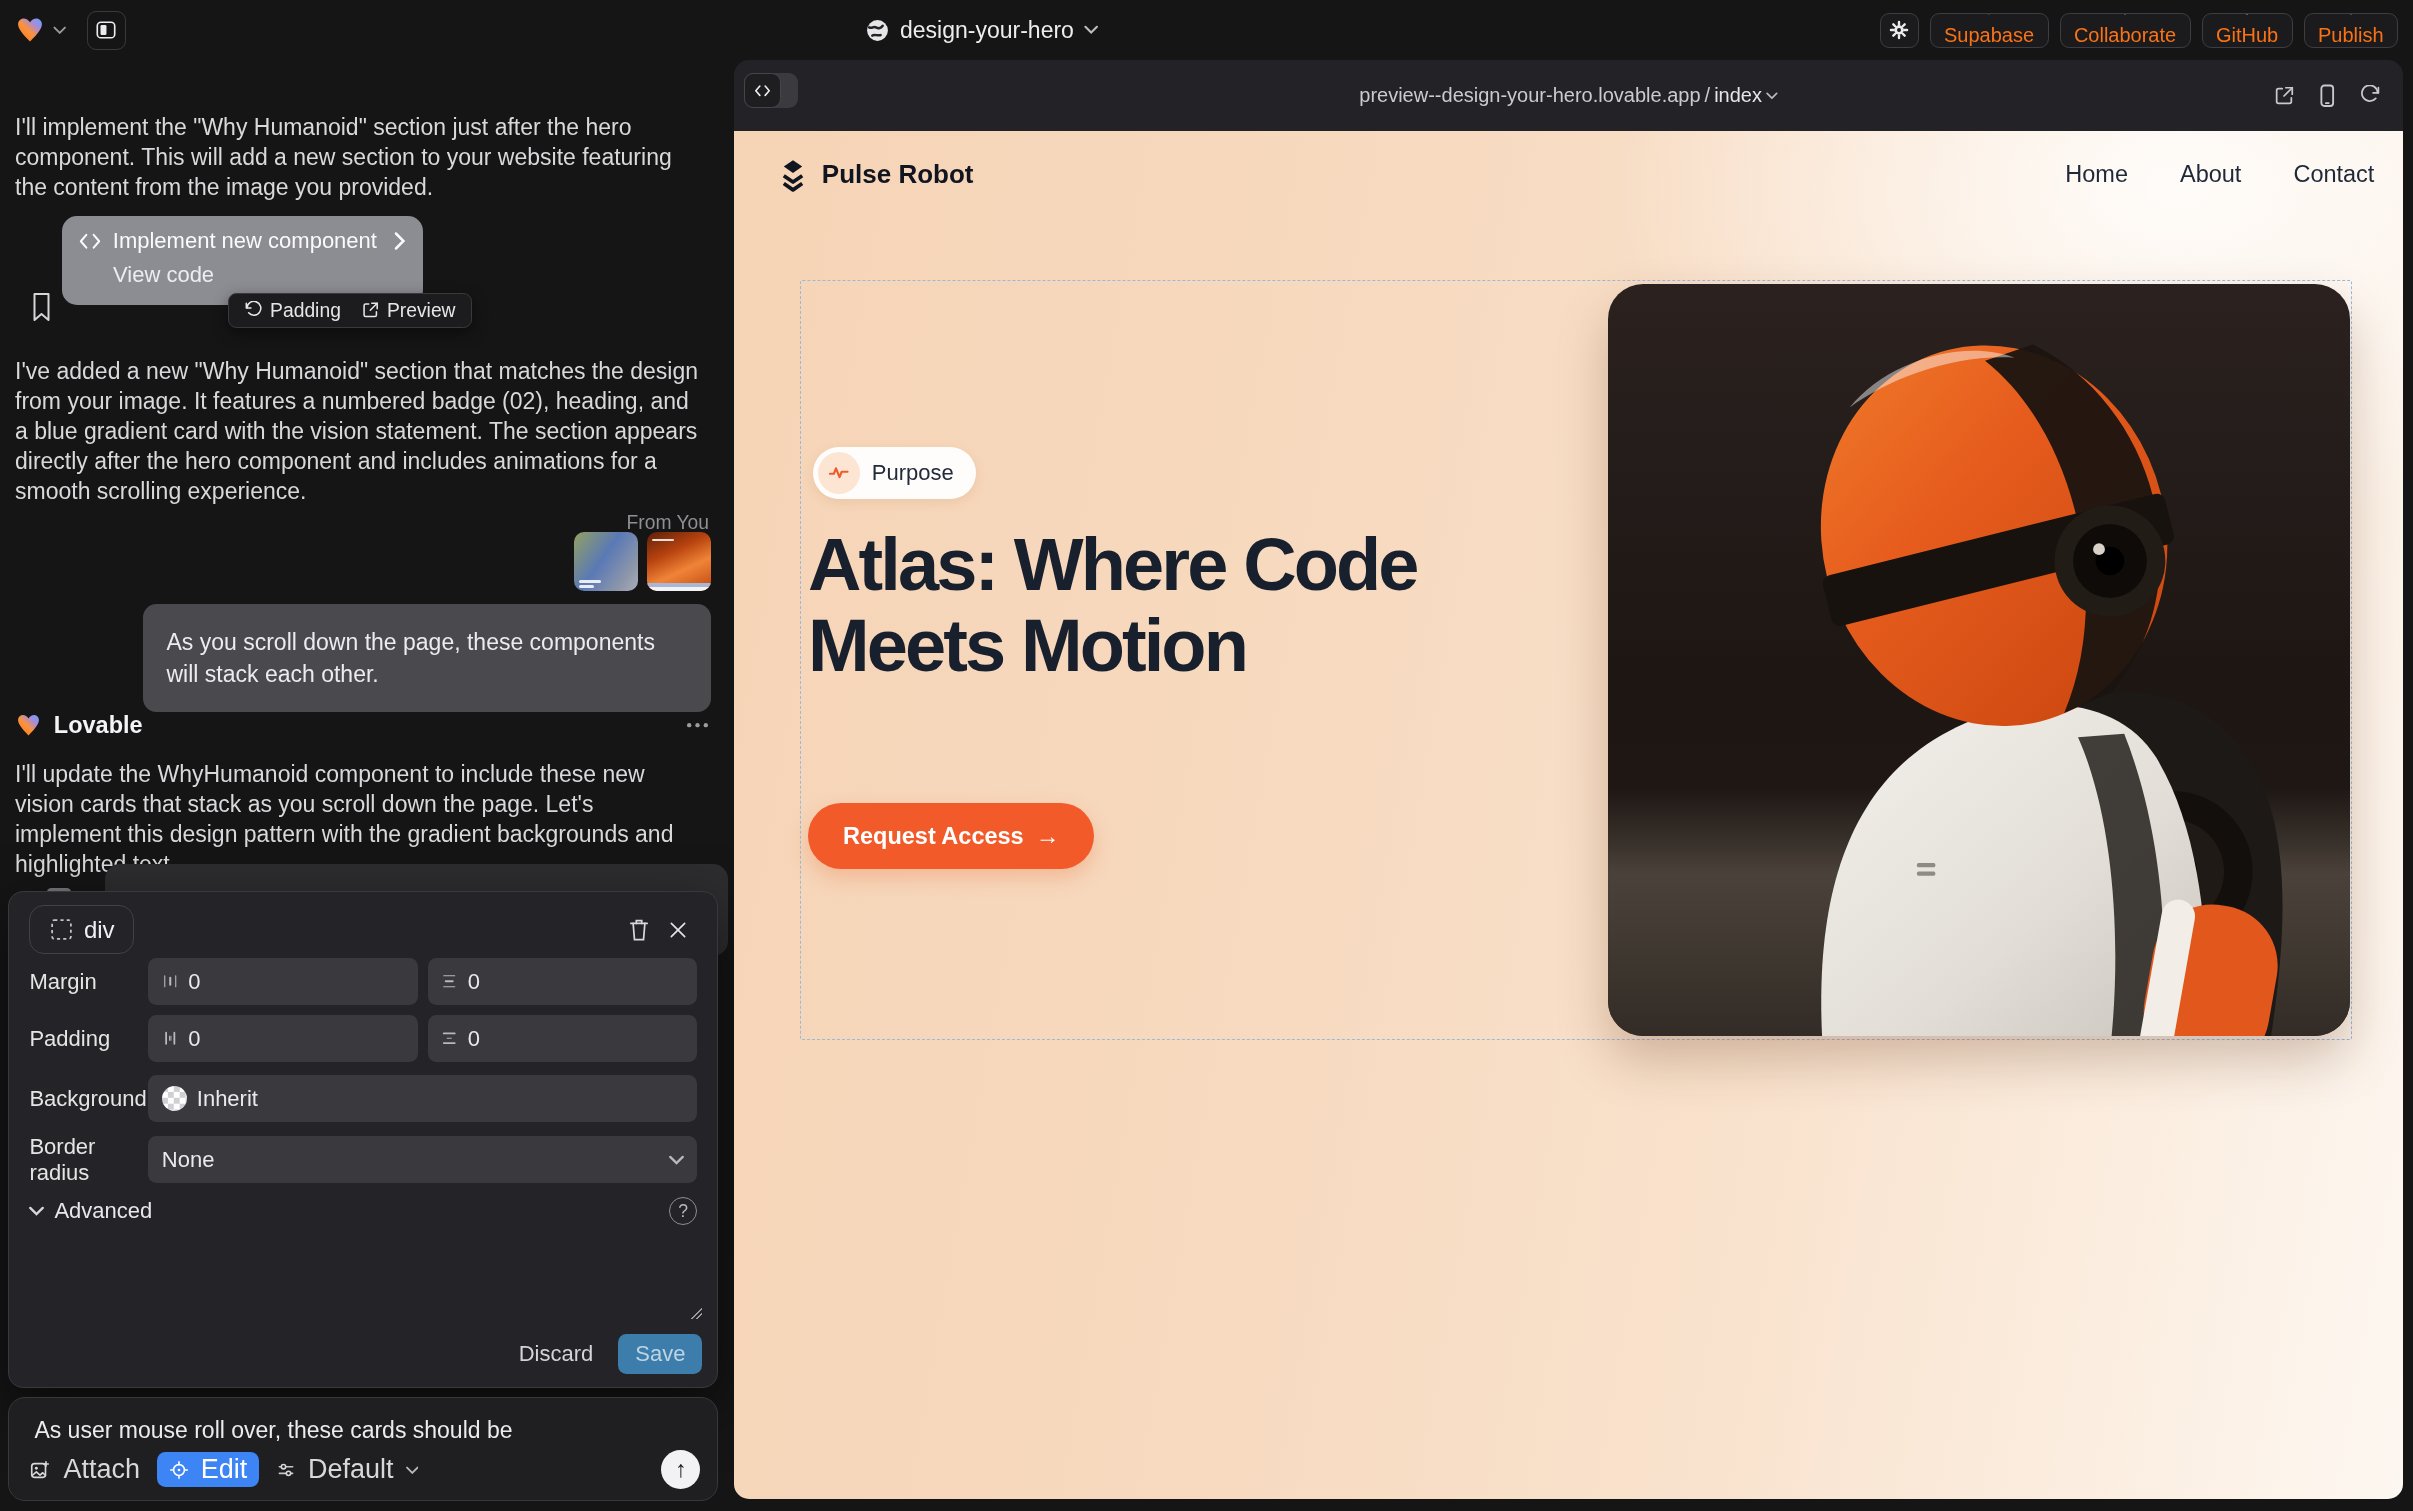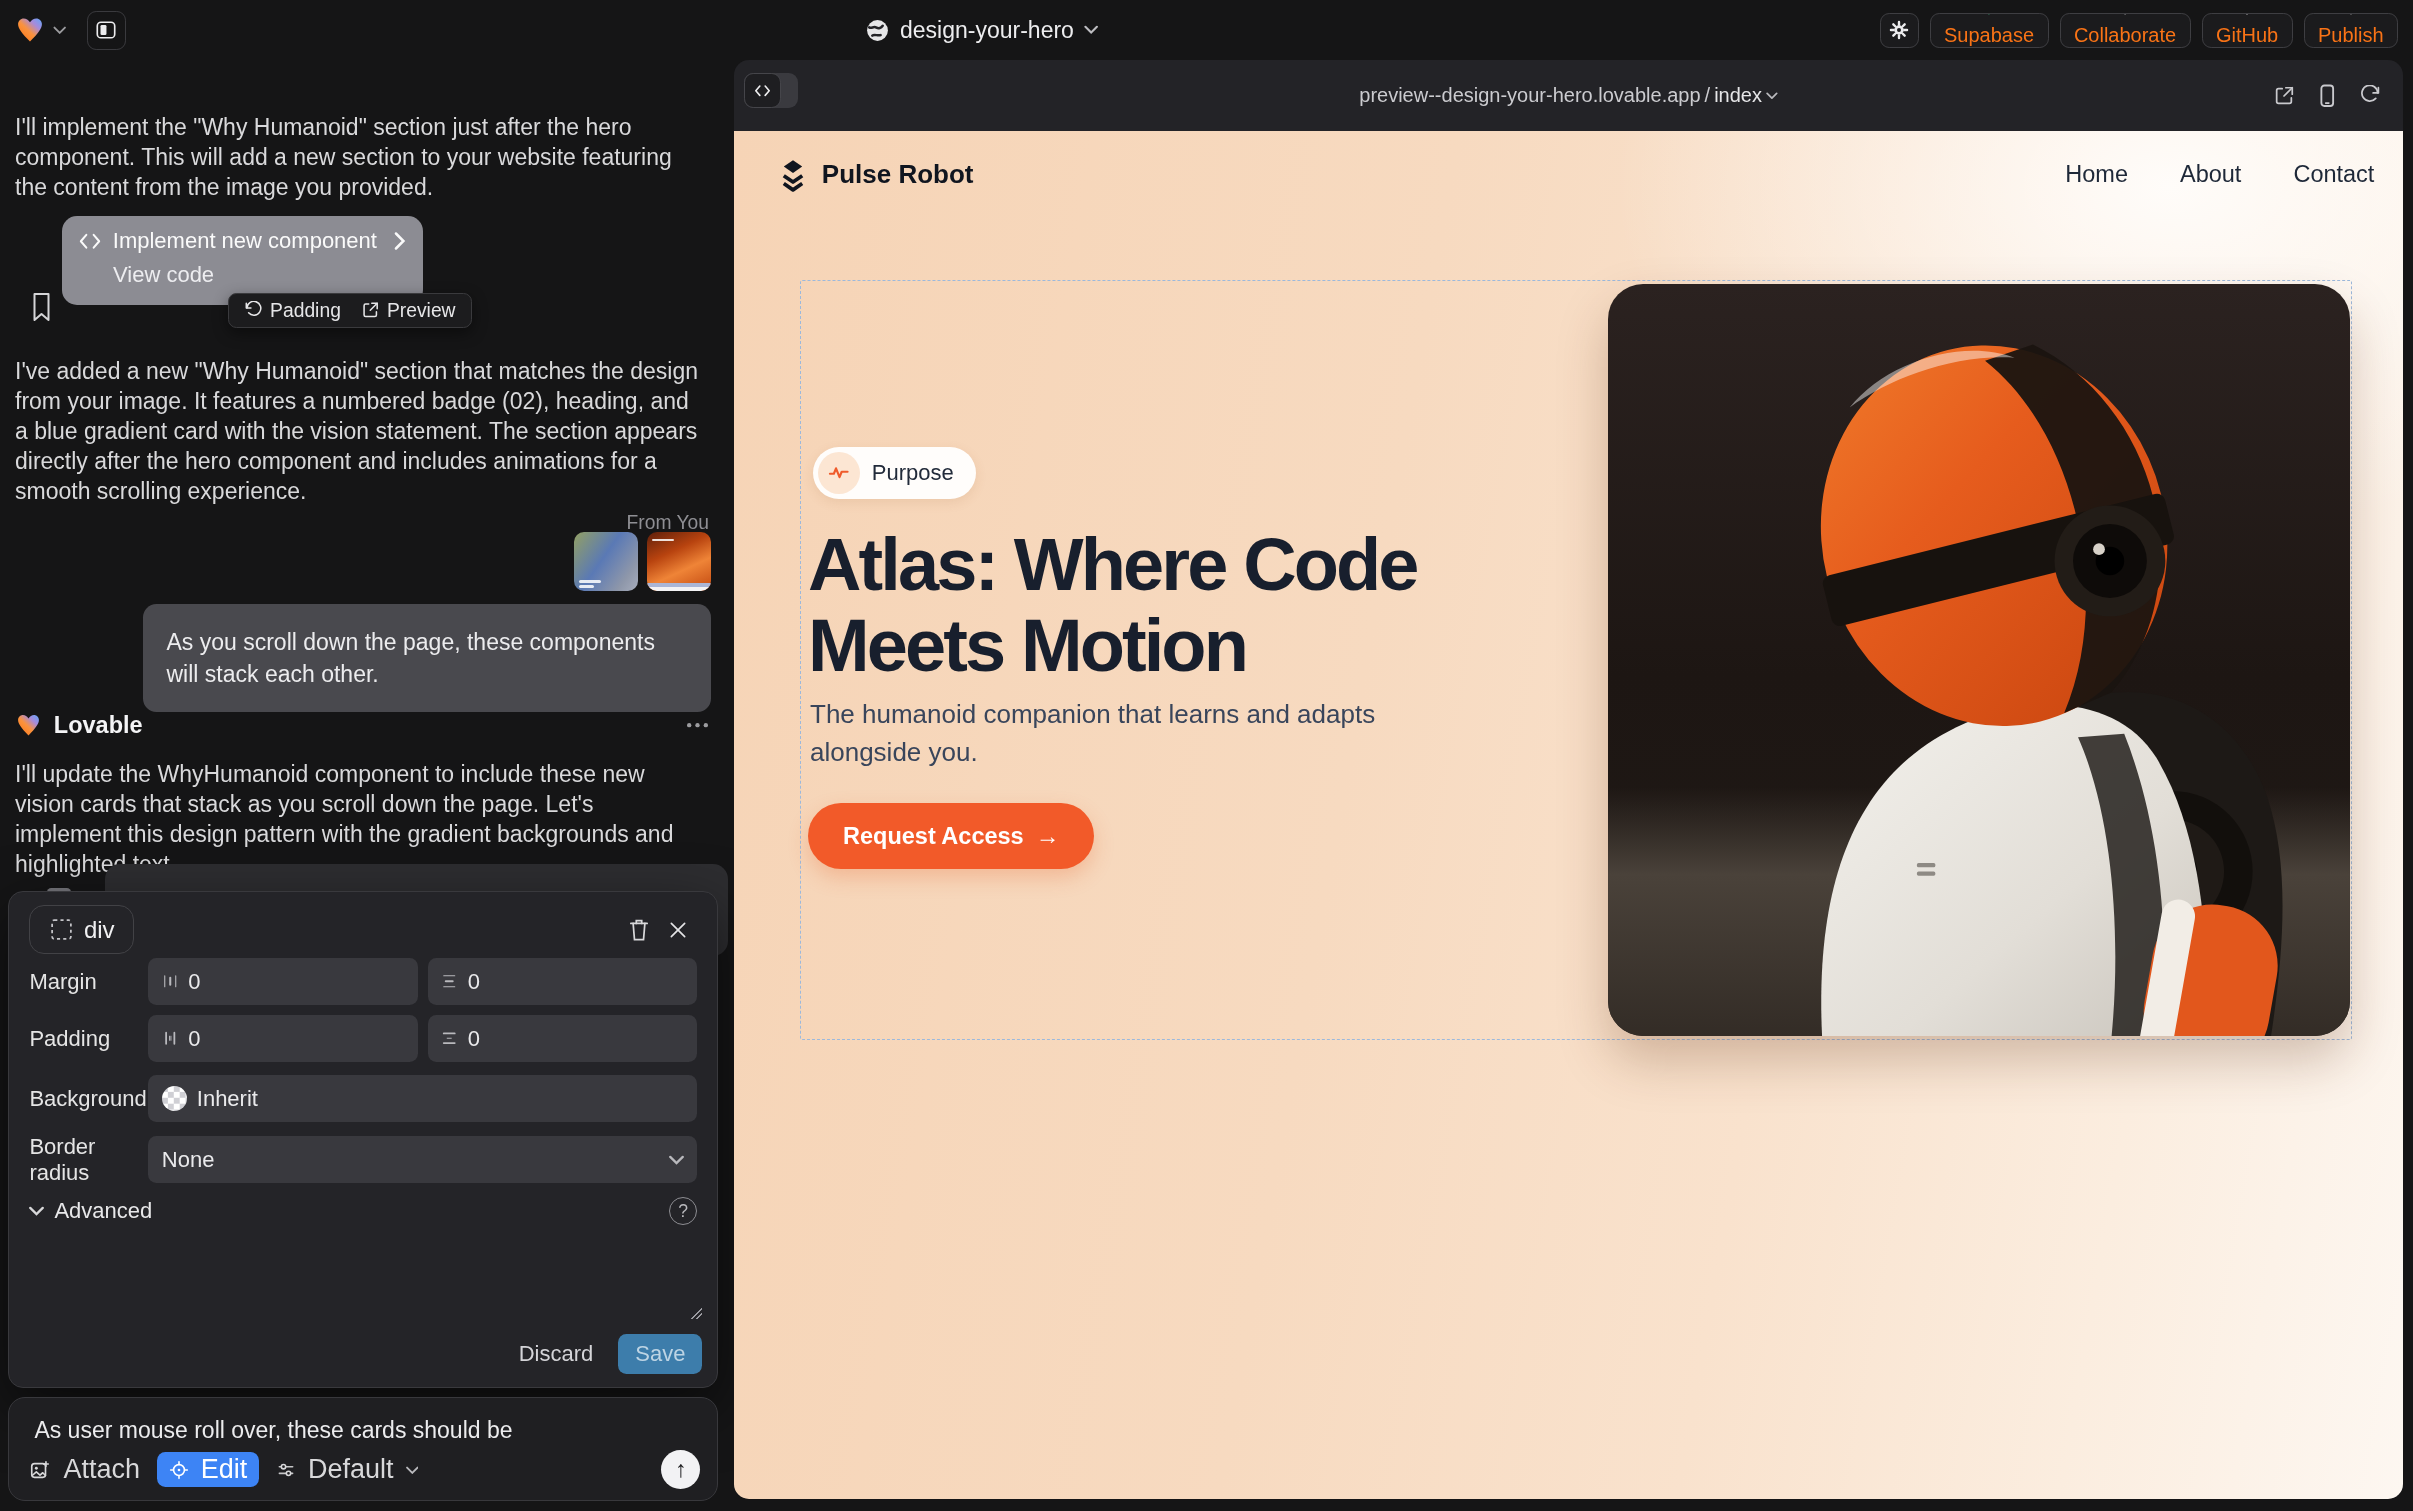--- a/index.html
+++ b/index.html
@@ -471,21 +471,20 @@
             </svg>
         </span>
         <span class="badge-label">Purpose</span>
       </div>
 
       <h1 class="hero-h1">
         <span>Atlas: Where Code</span>
         <span>Meets Motion</span>
       </h1>
 
-      <p class="hero-p">The humanoid companion that learns and adapts alongside you.</p>
 
       <button class="cta">
         <span>Request Access</span>
         <span>→</span>
       </button>
 
       <div class="robot-card">
         <svg width="742" height="752" viewBox="0 0 884 896">
           <defs>
             <linearGradient id="floorG" x1="0" y1="0" x2="0" y2="1">

